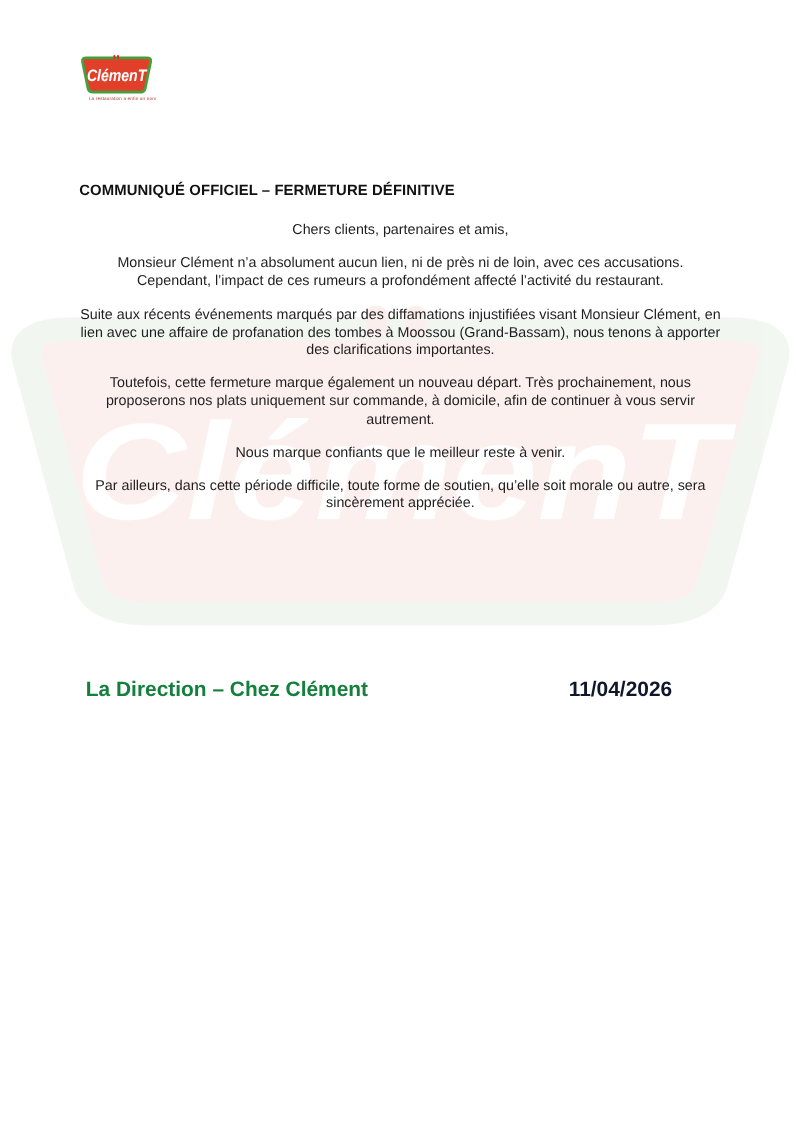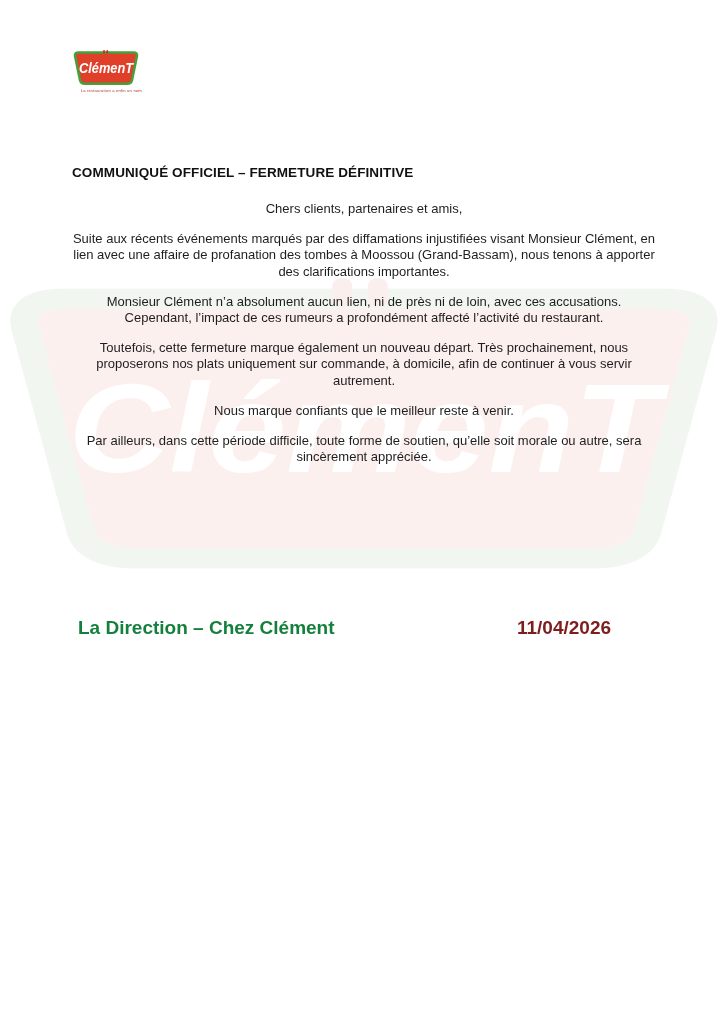--- a/index.html
+++ b/index.html
@@ -90,21 +90,21 @@
     font-weight: bold;
     color: #15803d;
     white-space: nowrap;
   }
   .doc-date {
     position: absolute;
     left: 517px;
     top: 0;
     font-size: 19px;
     font-weight: bold;
-    color: #7f1d1d;
+    color: #0f172a;
     white-space: nowrap;
   }
 </style>
 </head>
 <body>
 
 <div class="page">
 
   <div class="watermark">
     <svg viewBox="0 0 200 100" preserveAspectRatio="none">
@@ -121,22 +121,22 @@
       <rect x="92" y="0" width="5" height="10" rx="2.5" fill="#d22a1e"></rect>
       <rect x="101" y="0" width="5" height="10" rx="2.5" fill="#d22a1e"></rect>
       <text x="100" y="65" text-anchor="middle" font-family="Liberation Sans, sans-serif" font-size="42" font-weight="bold" font-style="italic" fill="#ffffff" textLength="150" lengthAdjust="spacingAndGlyphs">ClémenT</text>
     </svg>
     <span class="logo-tagline">La restauration a enfin un nom</span>
   </div>
 
   <div class="content">
     <div class="doc-title">COMMUNIQUÉ OFFICIEL – FERMETURE DÉFINITIVE</div>
     <p>Chers clients, partenaires et amis,</p>
+    <p>Monsieur Clément n’a absolument aucun lien, ni de près ni de loin, avec ces accusations. Cependant, l’impact de ces rumeurs a profondément affecté l’activité du restaurant.</p>
     <p>Suite aux récents événements marqués par des diffamations injustifiées visant Monsieur Clément, en lien avec une affaire de profanation des tombes à Moossou (Grand-Bassam), nous tenons à apporter des clarifications importantes.</p>
-    <p>Monsieur Clément n’a absolument aucun lien, ni de près ni de loin, avec ces accusations. Cependant, l’impact de ces rumeurs a profondément affecté l’activité du restaurant.</p>
     <p>Toutefois, cette fermeture marque également un nouveau départ. Très prochainement, nous proposerons nos plats uniquement sur commande, à domicile, afin de continuer à vous servir autrement.</p>
     <p>Nous marque confiants que le meilleur reste à venir.</p>
     <p>Par ailleurs, dans cette période difficile, toute forme de soutien, qu’elle soit morale ou autre, sera sincèrement appréciée.</p>
   </div>
 
   <div class="signature-row">
     <span class="signature">La Direction – Chez Clément</span>
     <span class="doc-date">11/04/2026</span>
   </div>
 

